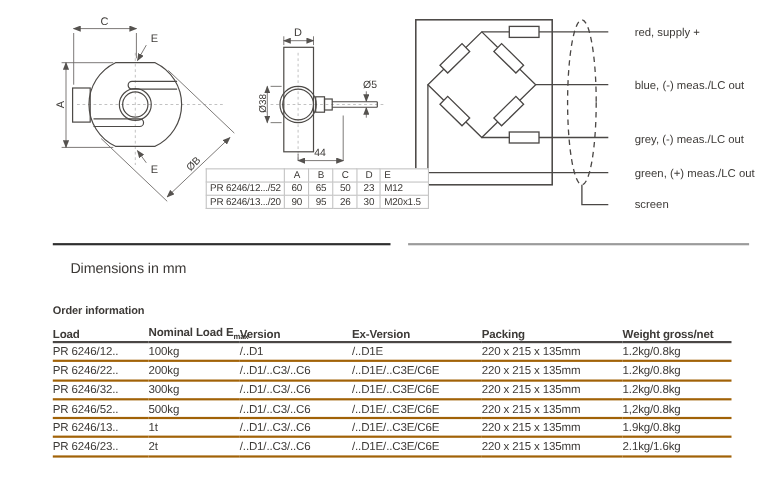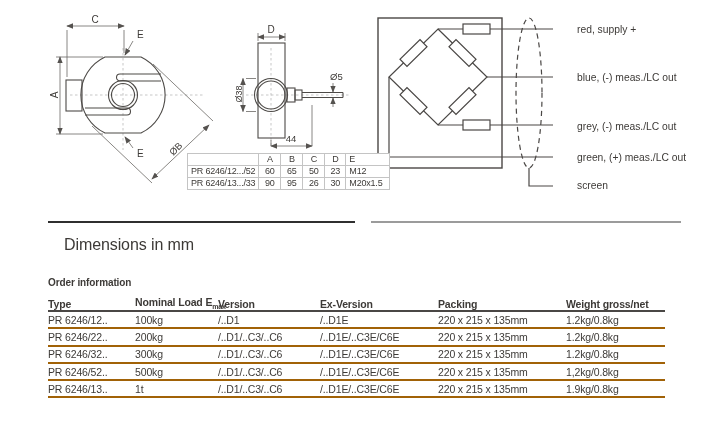--- a/index.html
+++ b/index.html
@@ -19,21 +19,21 @@
   }
   .dims-table th { text-align:center; }
   .dims-table td.lbl { text-align:center; }
   .dims-table td.num { text-align:center; }
   .dims-table td.thr { text-align:left; }
 
   
   .rule-dark { background:#2f2f2f; height:2px; }
   .rule-grey { background:#9b9b9b; height:2px; }
 
-  .note { font-size:16px; letter-spacing:-0.1px;padding-left:16px; }
+  .note { font-size:13px; letter-spacing:-0.1px;padding-left:16px; }
   .order-heading { font-size:10px; font-weight:bold; letter-spacing:-0.1px; }
 
   
   .order-table { border-collapse:collapse; width:617px; font-size:10.5px; letter-spacing:-0.15px; table-layout:fixed; }
   .order-table th {
     text-align:left; font-weight:bold; padding:0; height:16px; vertical-align:bottom;
     border-bottom:2px solid #4a4745; white-space:nowrap;
   }
   .order-table td {
     padding:0; height:15.3px; vertical-align:middle;
@@ -173,21 +173,21 @@
     </tr>
     <tr>
       <td class="lbl">PR 6246/12.../52</td>
       <td class="num">60</td>
       <td class="num">65</td>
       <td class="num">50</td>
       <td class="num">23</td>
       <td class="thr">M12</td>
     </tr>
     <tr>
-      <td class="lbl">PR 6246/13.../33</td>
+      <td class="lbl">PR 6246/13.../20</td>
       <td class="num">90</td>
       <td class="num">95</td>
       <td class="num">26</td>
       <td class="num">30</td>
       <td class="thr">M20x1.5</td>
     </tr>
   </tbody>
     </table>
 
   <div class="abs rule-dark" style="left:48px;top:221px;width:307px"></div>
@@ -201,21 +201,21 @@
     <colgroup>
       <col class="c-type">
         <col class="c-nom">
         <col class="c-ver">
         <col class="c-exv">
         <col class="c-pack">
         <col class="c-wt">
     </colgroup>
     <thead>
       <tr>
-        <th>Type</th>
+        <th>Load</th>
         <th><span>Nominal Load E</span><sub>max</sub></th>
         <th>Version</th>
         <th>Ex-Version</th>
         <th>Packing</th>
         <th>Weight gross/net</th>
       </tr>
     </thead>
     <tbody>
       <tr>
         <td>PR 6246/12..</td>
@@ -250,16 +250,24 @@
         <td>1,2kg/0.8kg</td>
       </tr>
       <tr>
         <td>PR 6246/13..</td>
         <td>1t</td>
         <td>/..D1/..C3/..C6</td>
         <td>/..D1E/..C3E/C6E</td>
         <td>220 x 215 x 135mm</td>
         <td>1.9kg/0.8kg</td>
       </tr>
+      <tr>
+        <td>PR 6246/23..</td>
+        <td>2t</td>
+        <td>/..D1/..C3/..C6</td>
+        <td>/..D1E/..C3E/C6E</td>
+        <td>220 x 215 x 135mm</td>
+        <td>2.1kg/1.6kg</td>
+      </tr>
     </tbody>
   </table>
 
 </div>
 
 </body></html>

